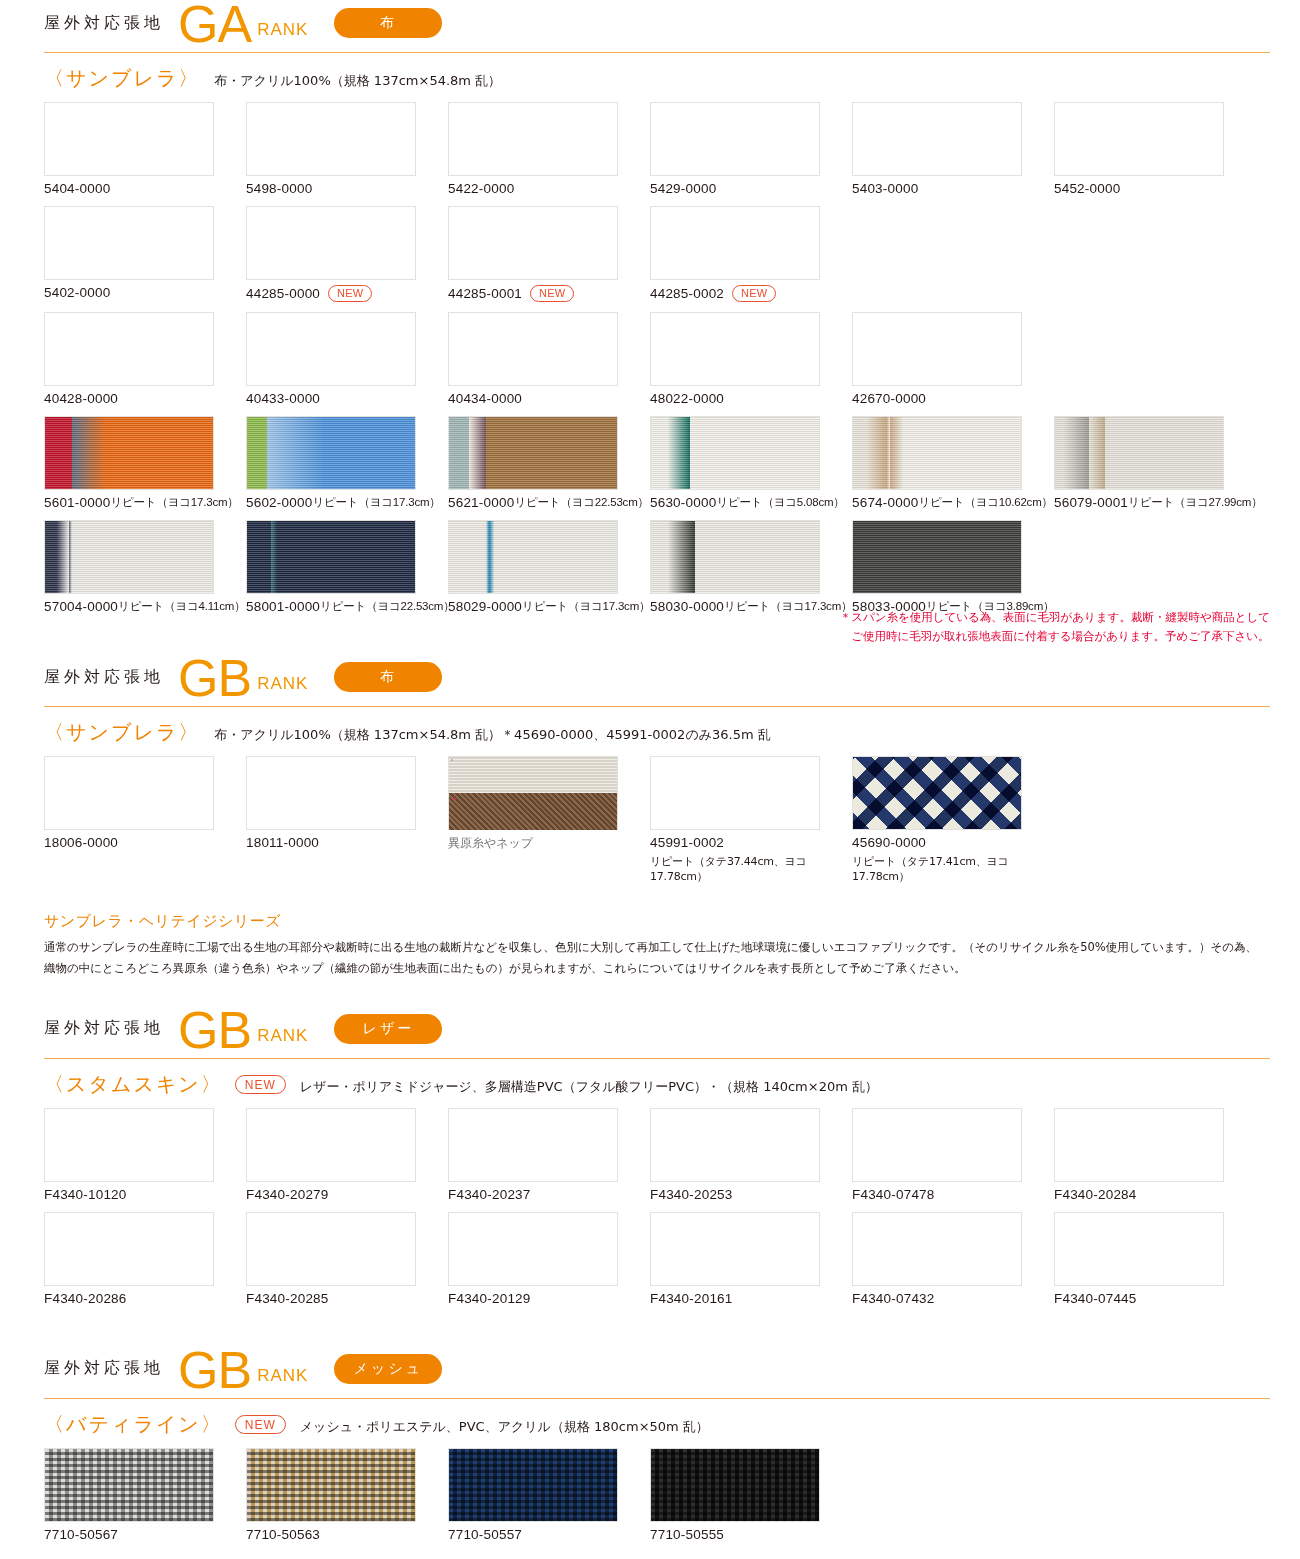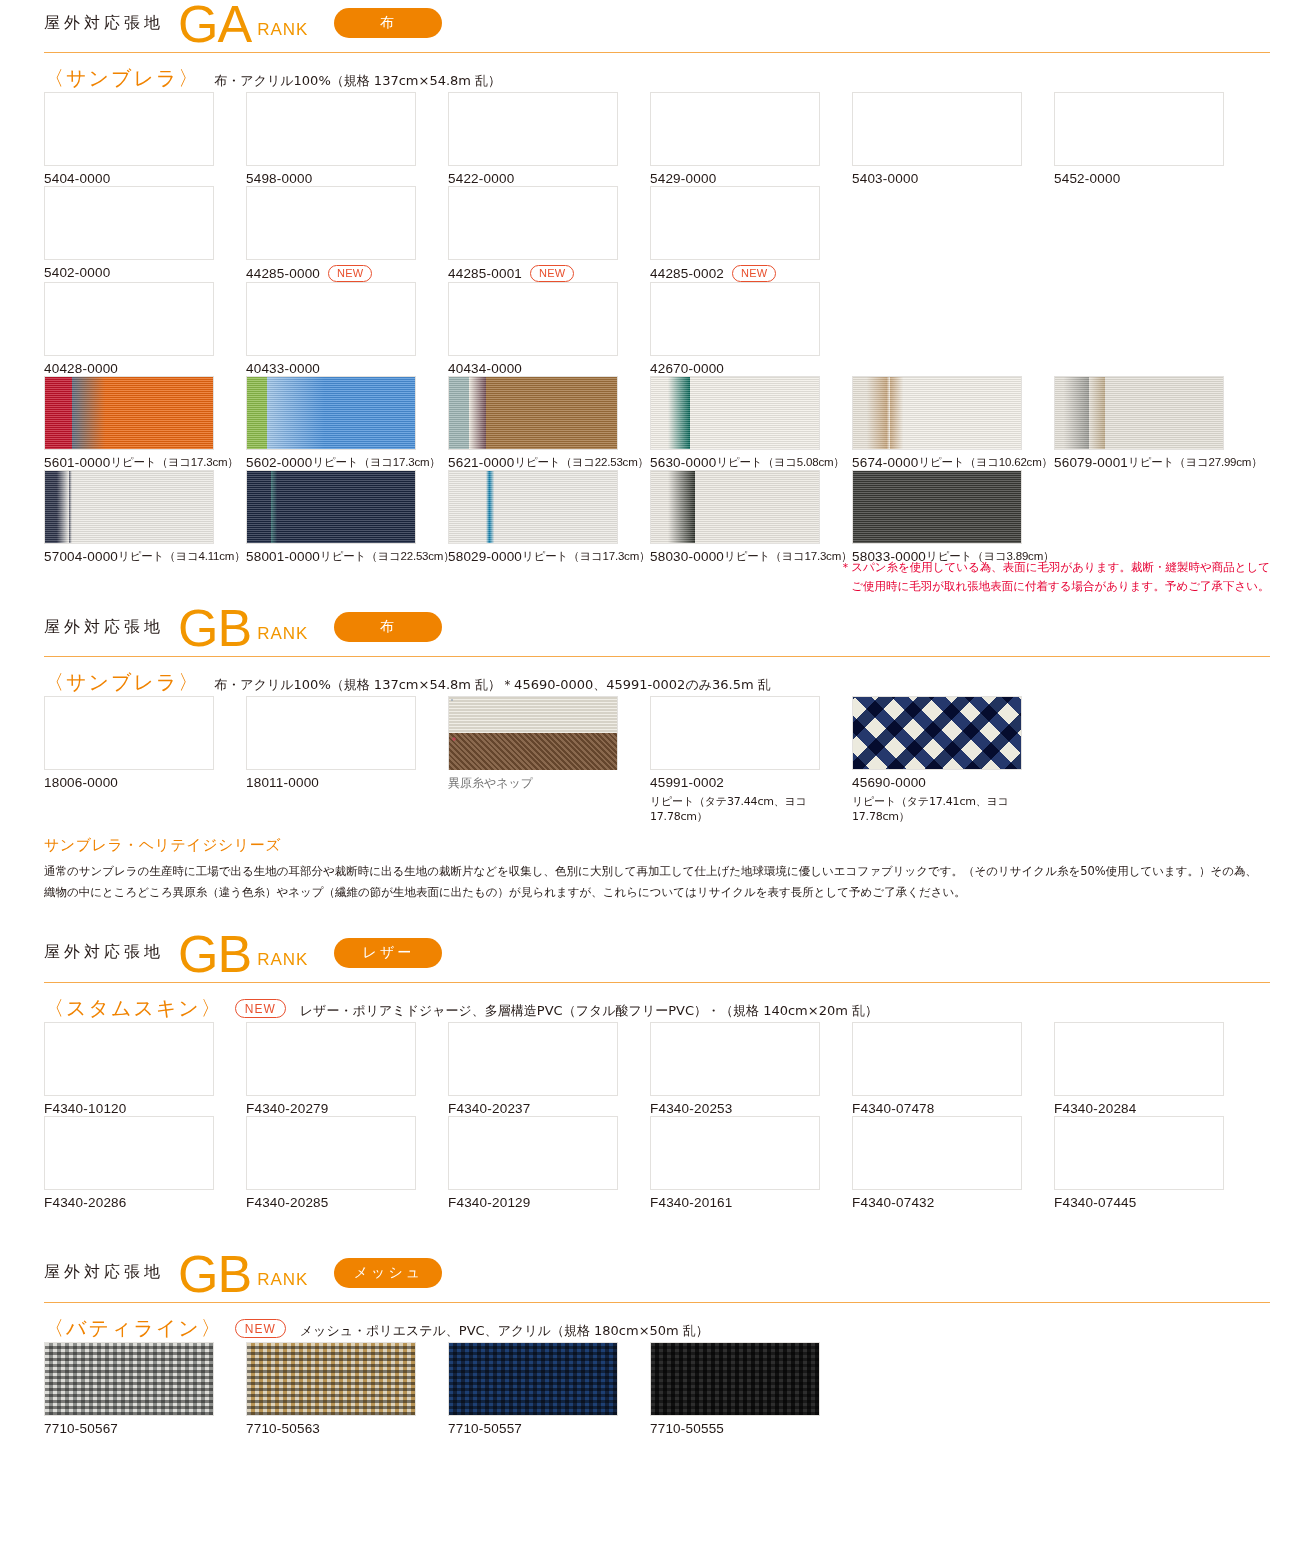--- a/index.html
+++ b/index.html
@@ -111,21 +111,21 @@
     position: absolute;
     font-size: 11.5px;
     line-height: 1.65;
     color: #E60033;
     font-family: "DejaVu Sans", sans-serif;
     white-space: pre-line;
   }
 
   
   .grid { padding-left: 44px; }
-  .srow { display: flex; }
+  .srow { display: flex; margin-top: 10px; }
   .cell { width: 202px; margin-right: 0px; }
   .sw {
     width: 170px;
     height: 74px;
     border: 0.5px solid #e3e1de;
     display: block;
   }
   .code {
     margin-top: 5px;
     font-size: 13.5px;
@@ -156,21 +156,21 @@
   .caption-jp {
     margin-top: 5px;
     font-size: 12px;
     color: #737373;
     font-family: "DejaVu Sans", sans-serif;
   }
 
   
   .heritage-title {
     padding-left: 44px;
-    margin-top: 12px;
+    margin-top: 28px;
     font-size: 15px;
     color: #F08300;
     font-family: "DejaVu Sans", sans-serif;
     letter-spacing: 0.5px;
   }
   .heritage-body {
     padding-left: 44px;
     padding-right: 32px;
     margin-top: 6px;
     font-size: 11.5px;
@@ -276,20 +276,26 @@
           <div class="cell">
             <span class="sw" style="background-image:repeating-linear-gradient(0deg, rgba(255,255,255,.28) 0 1px, rgba(0,0,0,.10) 1px 3px),repeating-linear-gradient(90deg, rgba(255,255,255,.22) 0 2px, rgba(0,0,0,.08) 2px 4px),#c2bcb3;"></span>
             <div class="code">
               <span>40433-0000</span>
             </div>
           </div>
           <div class="cell">
             <span class="sw" style="background-image:repeating-linear-gradient(0deg, rgba(255,255,255,.28) 0 1px, rgba(0,0,0,.10) 1px 3px),repeating-linear-gradient(90deg, rgba(255,255,255,.22) 0 2px, rgba(0,0,0,.08) 2px 4px),#807f7d;"></span>
             <div class="code">
               <span>40434-0000</span>
+            </div>
+          </div>
+          <div class="cell">
+            <span class="sw" style="background-image:repeating-linear-gradient(0deg, rgba(255,255,255,.28) 0 1px, rgba(0,0,0,.10) 1px 3px),repeating-linear-gradient(90deg, rgba(255,255,255,.22) 0 2px, rgba(0,0,0,.08) 2px 4px),#7a9a29;"></span>
+            <div class="code">
+              <span>48022-0000</span>
             </div>
           </div>
           <div class="cell">
             <span class="sw" style="background-image:repeating-linear-gradient(0deg, rgba(255,255,255,.28) 0 1px, rgba(0,0,0,.10) 1px 3px),repeating-linear-gradient(90deg, rgba(255,255,255,.22) 0 2px, rgba(0,0,0,.08) 2px 4px),#d9531e;"></span>
             <div class="code">
               <span>42670-0000</span>
             </div>
           </div>
         </div>
         <div class="srow">

